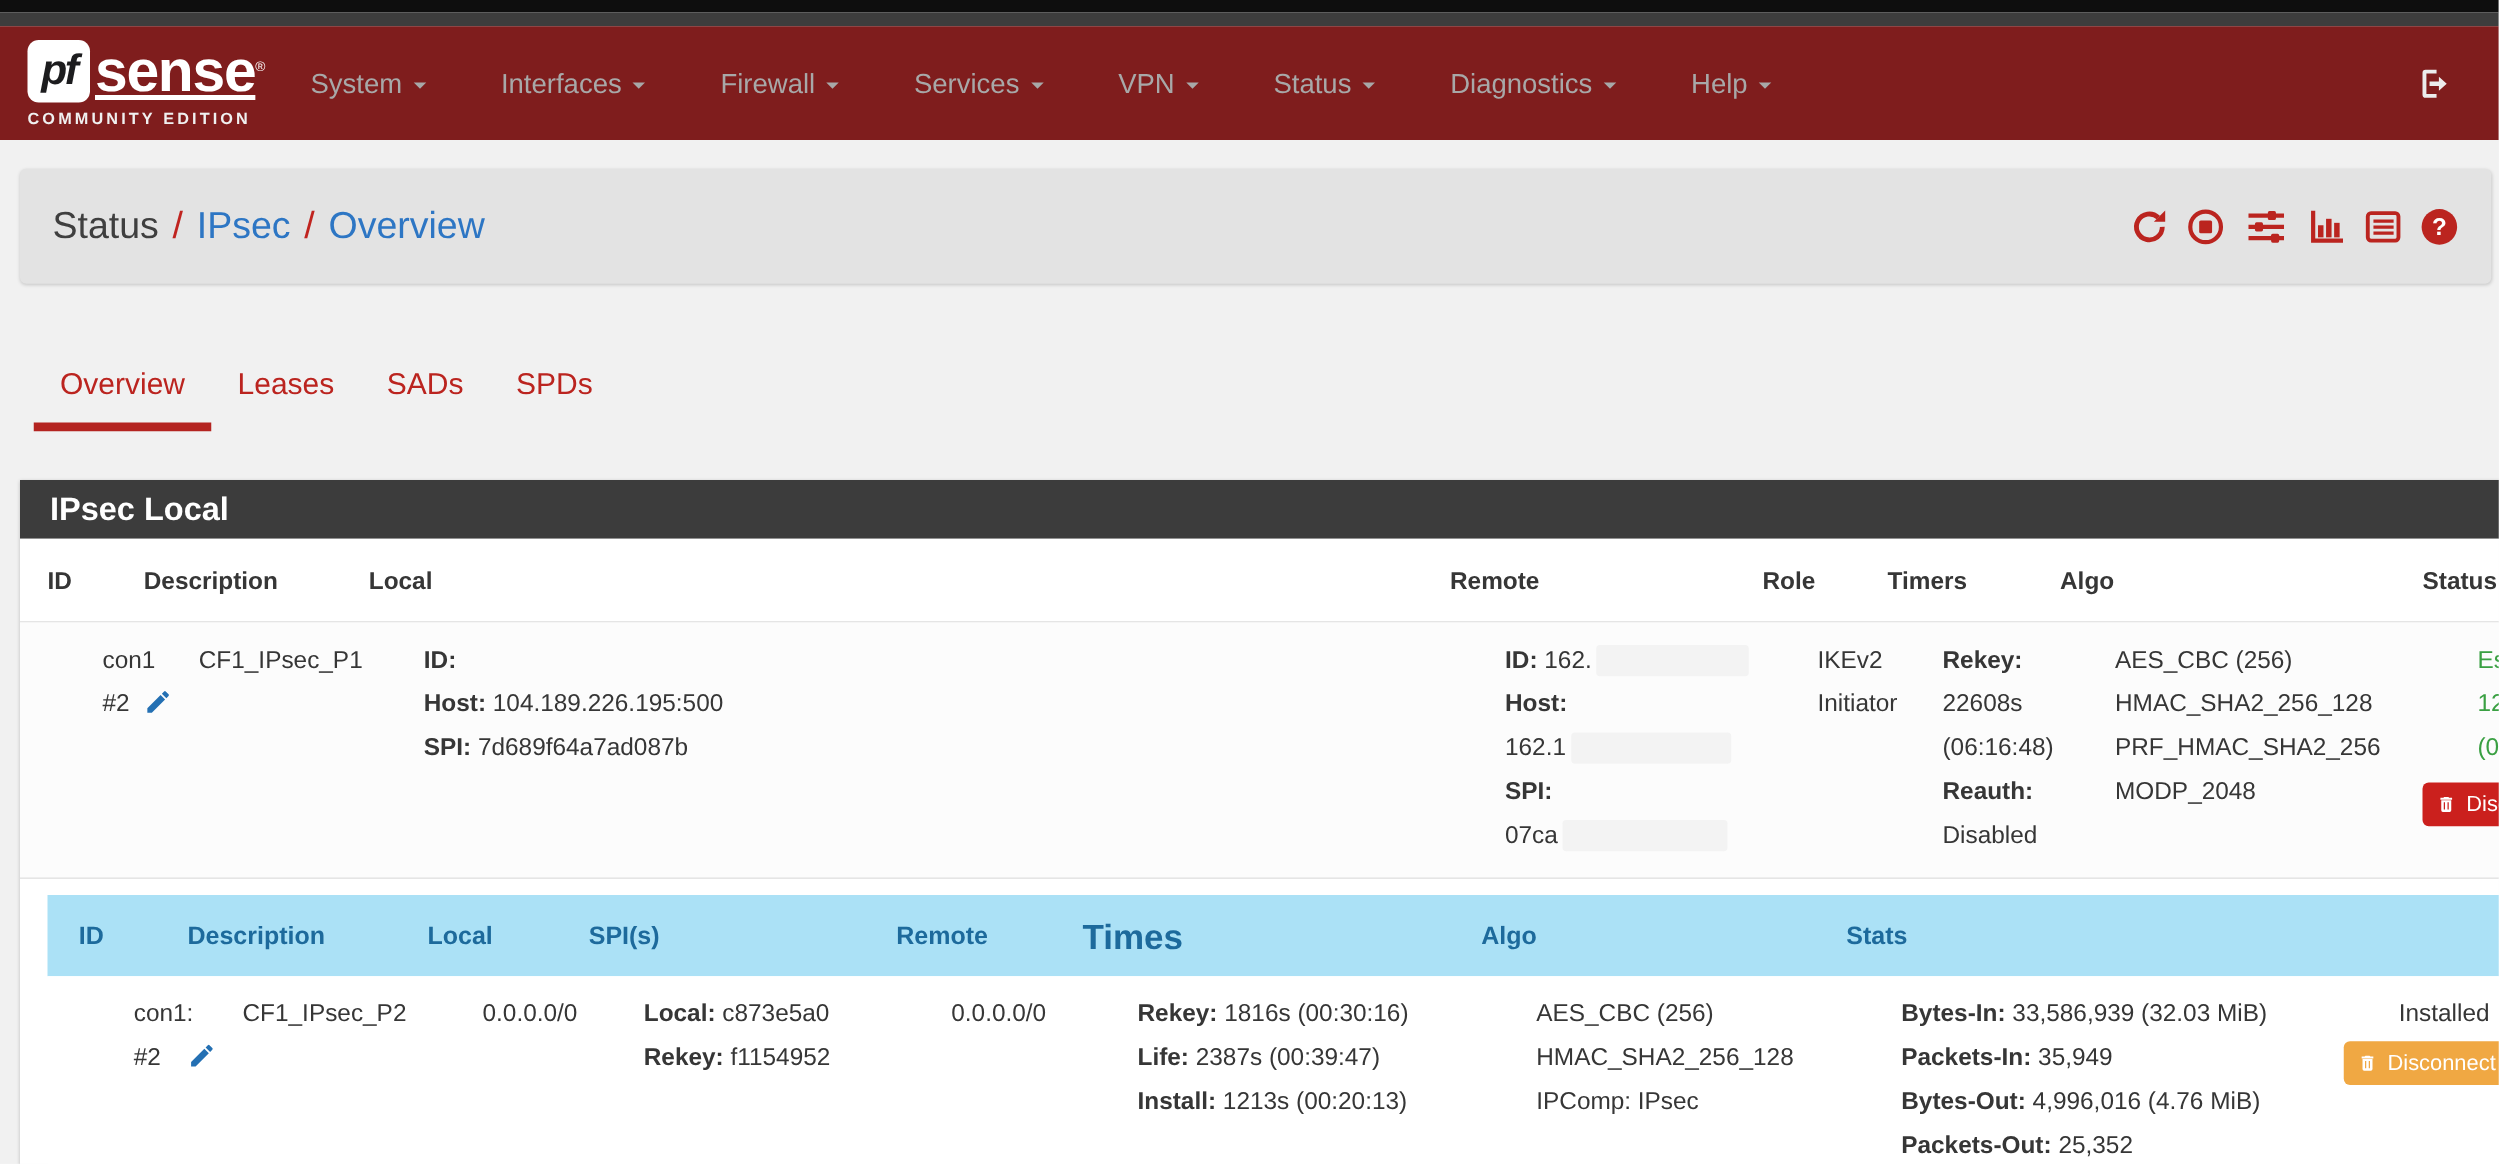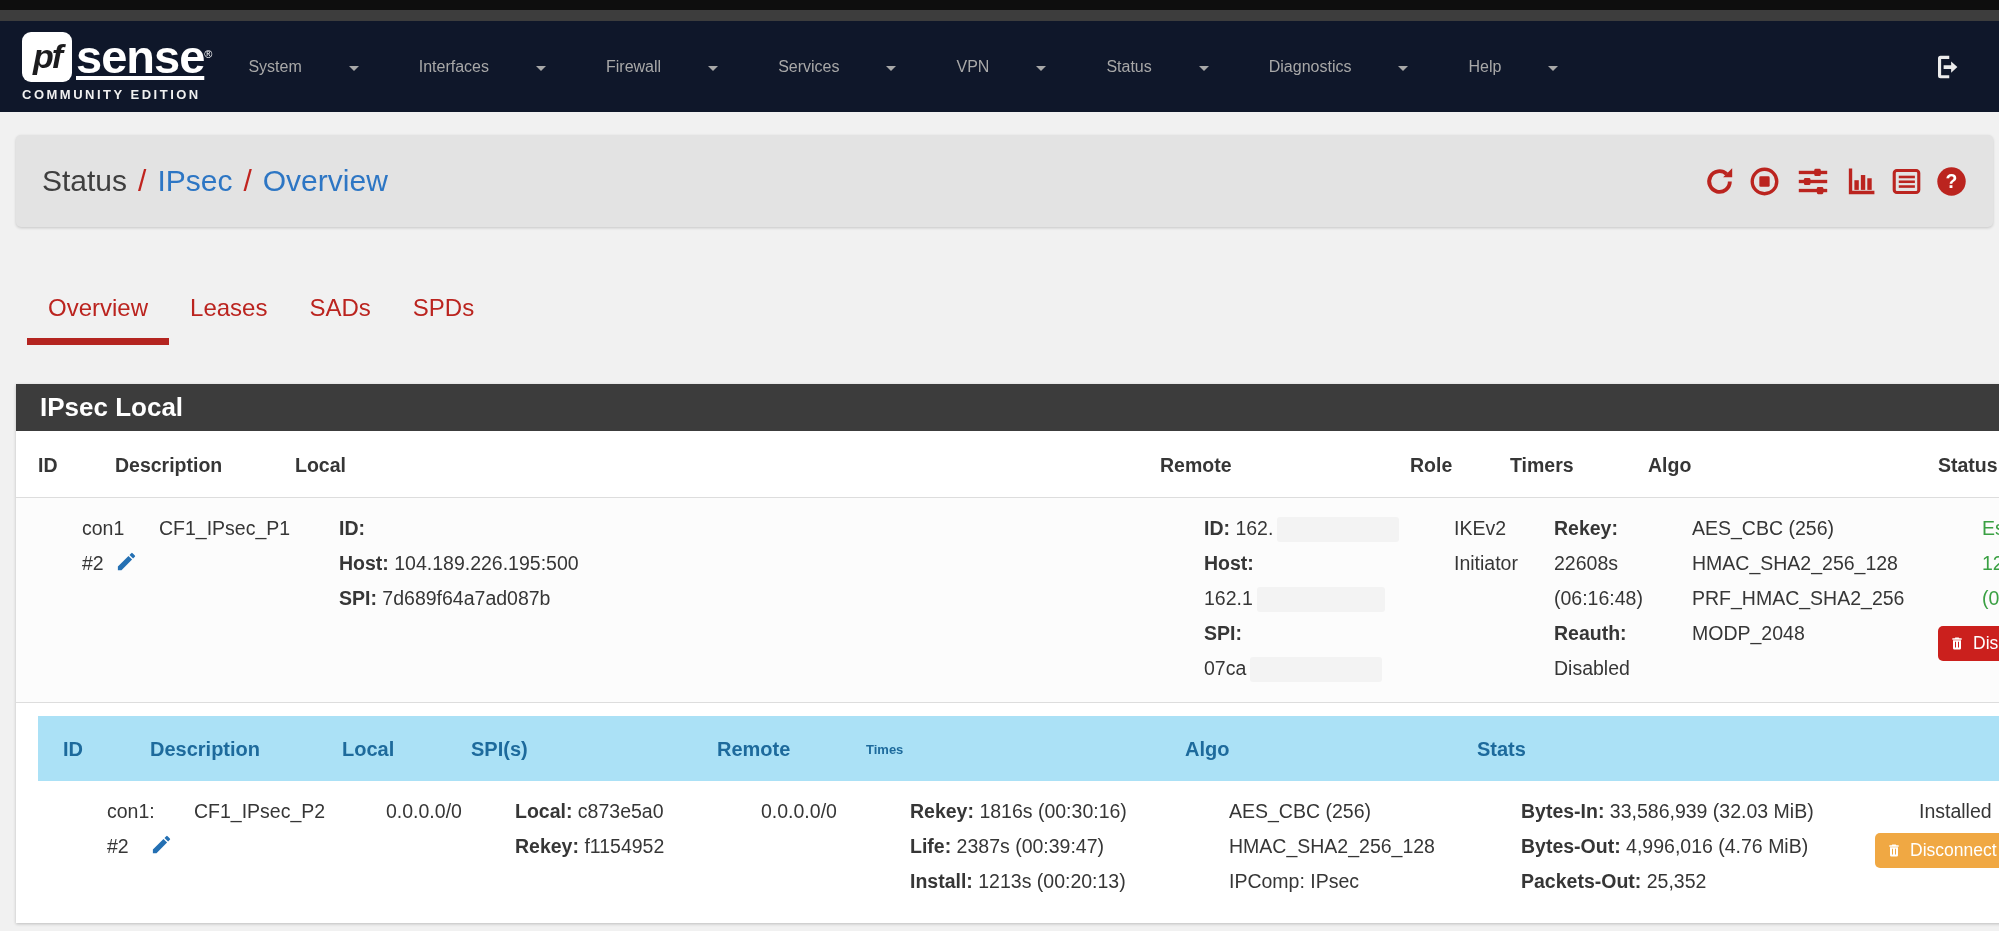--- a/index.html
+++ b/index.html
@@ -1,29 +1,29 @@
 <!DOCTYPE html>
 <html><head>
 <meta charset="utf-8">
 <style>
   html,body{margin:0;padding:0;width:1999px;height:931px;overflow:hidden;background:#f1f1f1;
     font-family:"Liberation Sans","DejaVu Sans",sans-serif;color:#363636;}
   .strip1{height:10px;background:#0e0e0e;}
   .strip2{height:11px;background:#3d3d3d;}
   
-  .navbar{height:91px;background:#0f172a;display:flex;align-items:center;}
+  .navbar{height:91px;background:#7f1d1d;display:flex;align-items:center;}
   .brand{margin-left:22px;display:flex;flex-direction:column;cursor:pointer;}
   .brand-row{display:flex;align-items:center;}
   .pf-box{width:50px;height:50px;background:#fff;border-radius:9px;display:flex;align-items:center;justify-content:center;}
   .pf-box span{font-style:italic;font-weight:bold;font-size:34px;color:#1c1c1e;letter-spacing:-2px;}
   .brand-name{color:#fff;font-weight:bold;font-size:47px;letter-spacing:-1px;margin-left:4px;line-height:1;text-decoration:underline;}
   .brand-reg{color:#fff;font-size:11px;vertical-align:top;line-height:1;position:relative;top:-2px;}
   .brand-edition{color:#f0f0f0;font-weight:bold;font-size:13px;letter-spacing:2.5px;margin-top:5px;}
   .menu{display:flex;align-items:center;margin-left:6px;}
-  .menu-item{color:#a8a8a8;font-size:16px;padding:0 30px;display:flex;align-items:center;cursor:pointer;white-space:nowrap;gap:38px;}
+  .menu-item{color:#a8a8a8;font-size:22px;padding:0 30px;display:flex;align-items:center;cursor:pointer;white-space:nowrap;}
   .caret{width:0;height:0;border-left:5px solid transparent;border-right:5px solid transparent;border-top:5px solid #a8a8a8;margin-left:9px;margin-top:3px;}
   .signout{margin-left:auto;margin-right:36px;cursor:pointer;display:flex;}
   .signout svg{width:30px;height:30px;fill:#ececec;}
   
   .page{padding-left:16px;}
   .crumbbar{margin-top:23px;width:1977px;height:92px;background:#e3e3e3;border-radius:5px;
     box-shadow:0 1px 3px rgba(0,0,0,.18);display:flex;align-items:center;justify-content:space-between;padding:0 26px;box-sizing:border-box;}
   .crumbs{font-size:30px;color:#3f3f3f;}
   .crumb-sep{color:#c0241f;margin:0 11px;}
   .crumb-link{color:#2d76c4;cursor:pointer;text-decoration:none;}
@@ -253,21 +253,21 @@
       </div>
     </div>
 
     <div class="child-section">
       <div class="t-inner ihead">
         <div class="cell" style="font-size:20px">ID</div>
         <div class="cell" style="font-size:20px">Description</div>
         <div class="cell" style="font-size:20px">Local</div>
         <div class="cell" style="font-size:20px">SPI(s)</div>
         <div class="cell" style="font-size:20px">Remote</div>
-        <div class="cell" style="font-size:13px">Times</div>
+        <div class="cell" style="font-size:28px">Times</div>
         <div class="cell" style="font-size:20px">Algo</div>
         <div class="cell" style="font-size:20px">Stats</div>
         <div class="cell"></div>
       </div>
       <div class="t-inner irow">
         <div class="cell">
           <div class="line">con1:</div>
           <div class="line">#2</div>
         </div>
         <div class="cell">
@@ -293,20 +293,21 @@
           <div class="line"><b>Life:</b> <span>2387s (00:39:47)</span></div>
           <div class="line"><b>Install:</b> <span>1213s (00:20:13)</span></div>
         </div>
         <div class="cell">
           <div class="line">AES_CBC (256)</div>
           <div class="line">HMAC_SHA2_256_128</div>
           <div class="line">IPComp: IPsec</div>
         </div>
         <div class="cell">
           <div class="line"><b>Bytes-In:</b> <span>33,586,939 (32.03 MiB)</span></div>
+          <div class="line"><b>Packets-In:</b> <span>35,949</span></div>
           <div class="line"><b>Bytes-Out:</b> <span>4,996,016 (4.76 MiB)</span></div>
           <div class="line"><b>Packets-Out:</b> <span>25,352</span></div>
         </div>
         <div class="cell">
           <div class="line">Installed</div>
           <button class="btn orange">
             <svg viewBox="0 0 24 24">
                 <path d="M6 19a2 2 0 0 0 2 2h8a2 2 0 0 0 2-2V7H6v12zM9 9.5h1.5V18H9V9.5zm4.5 0H15V18h-1.5V9.5zM15.5 4l-1-1h-5l-1 1H5v2.5h14V4h-3.5z"></path>
               </svg>
             <span>Disconnect</span>

